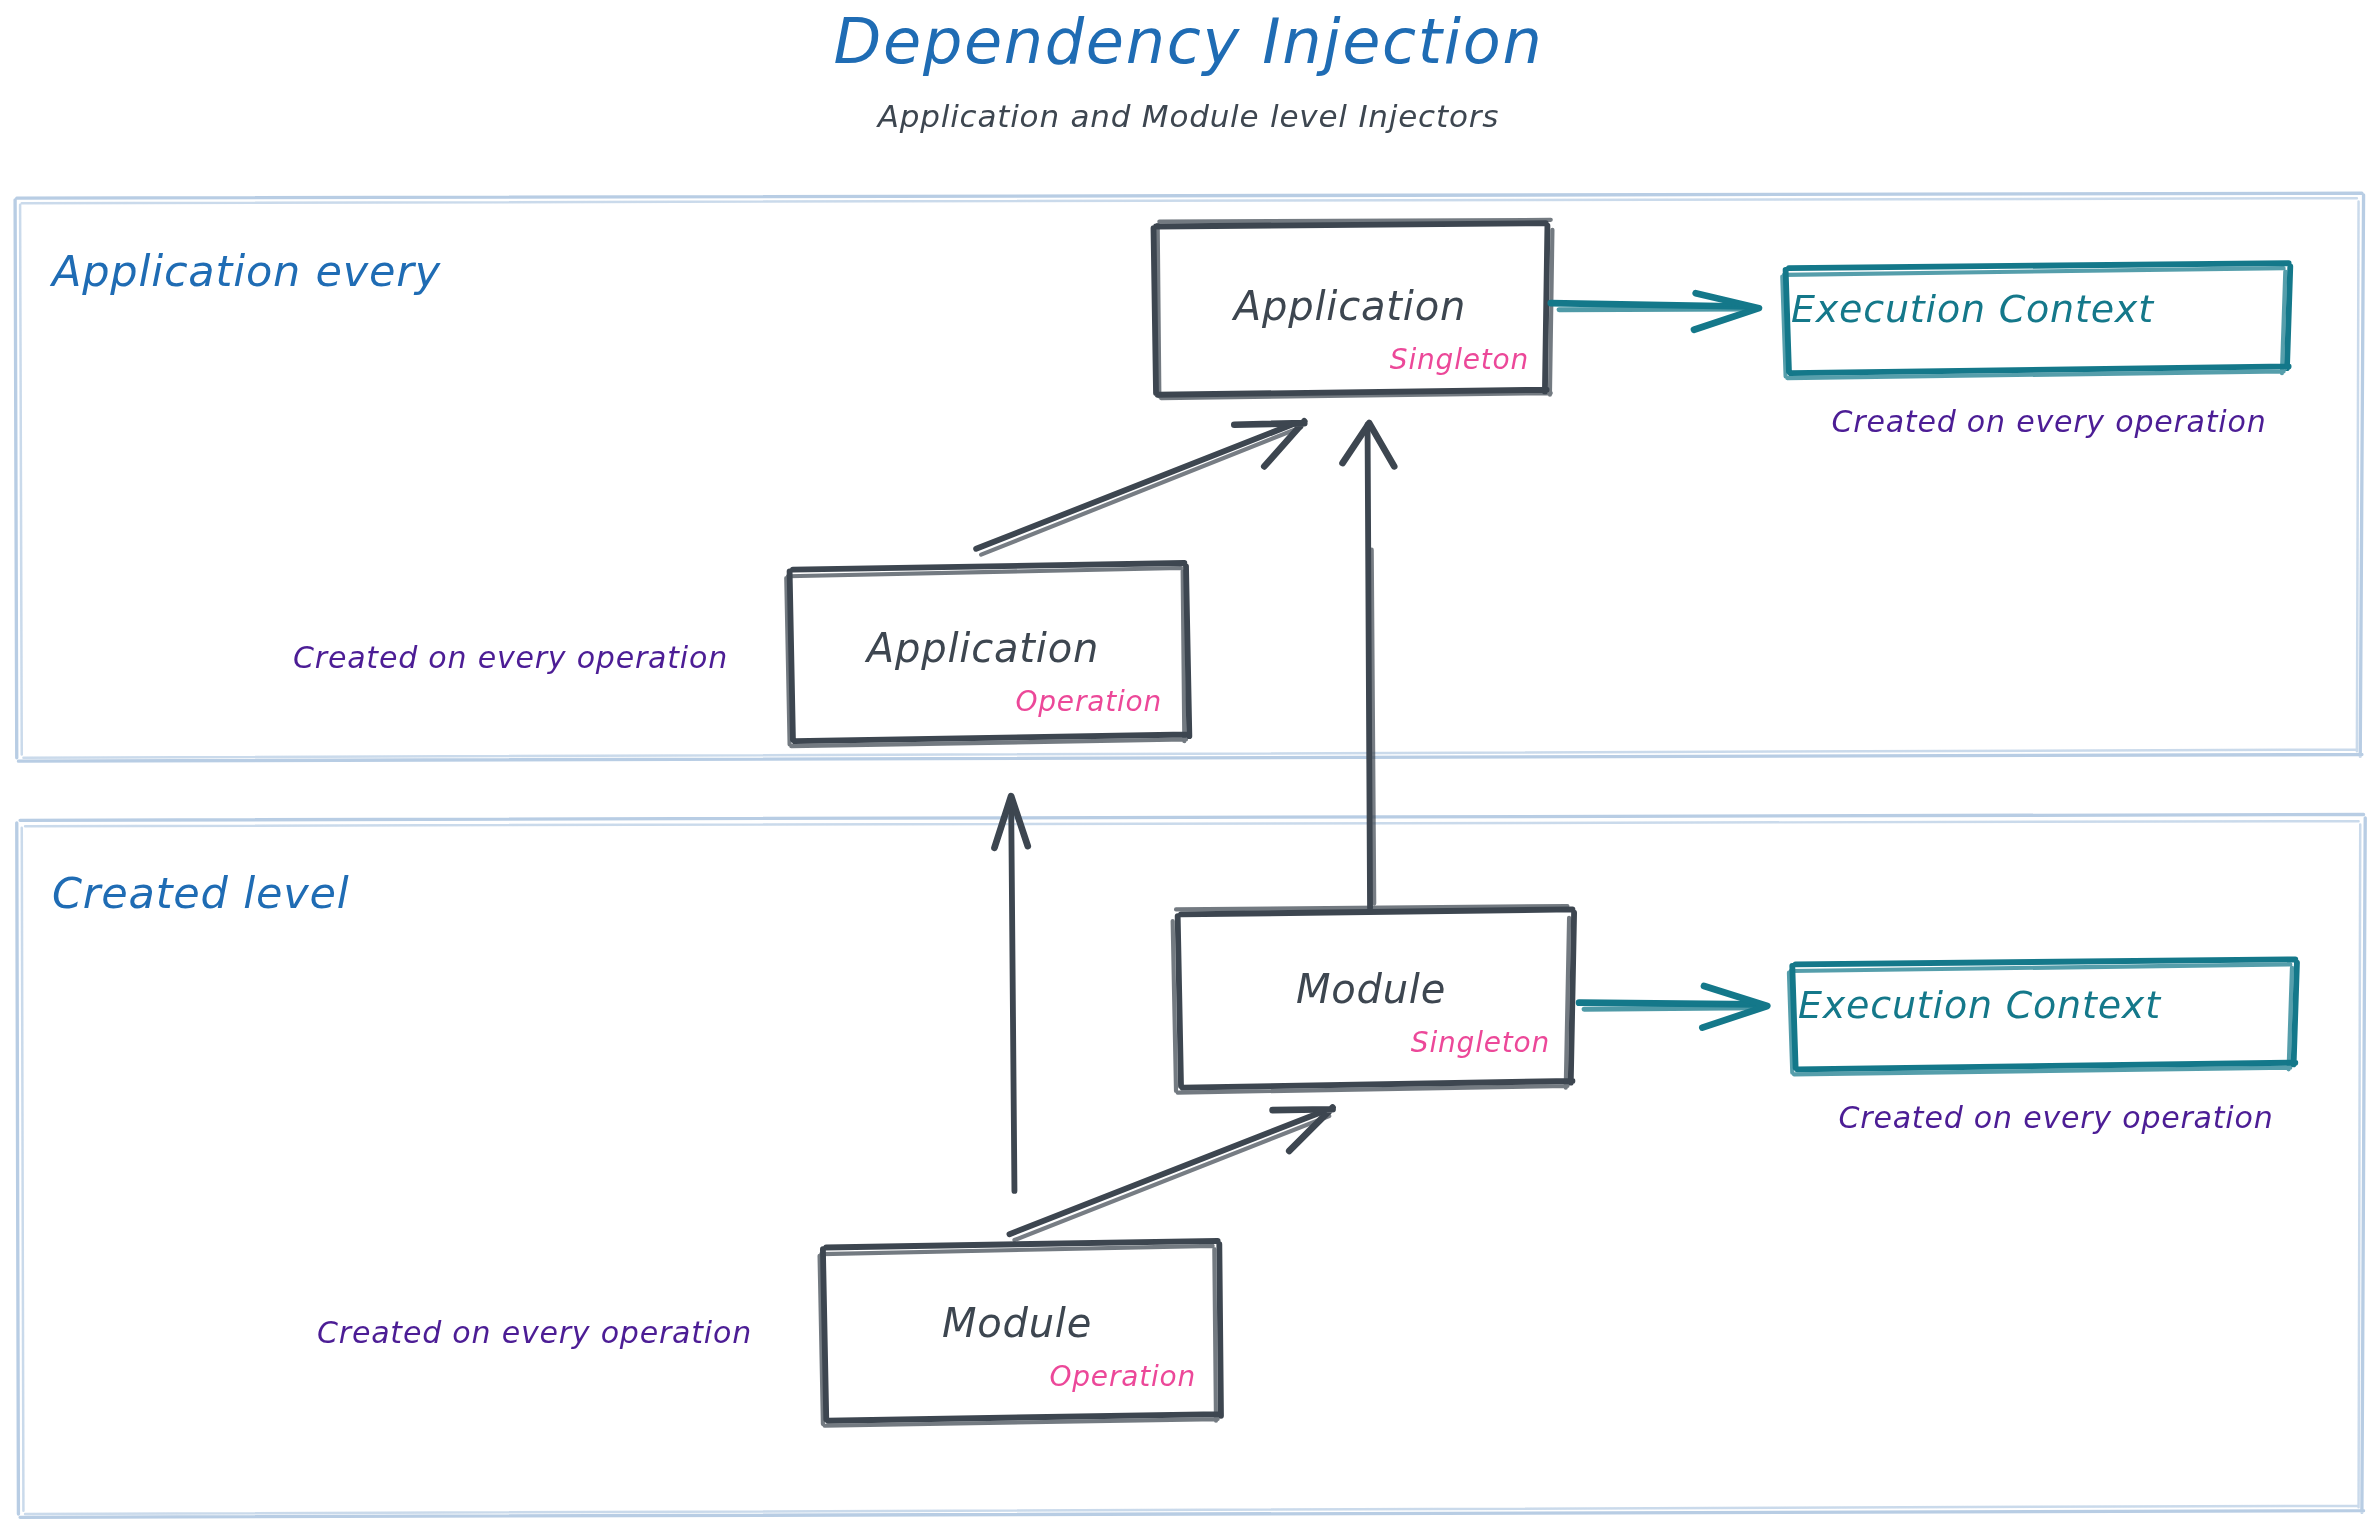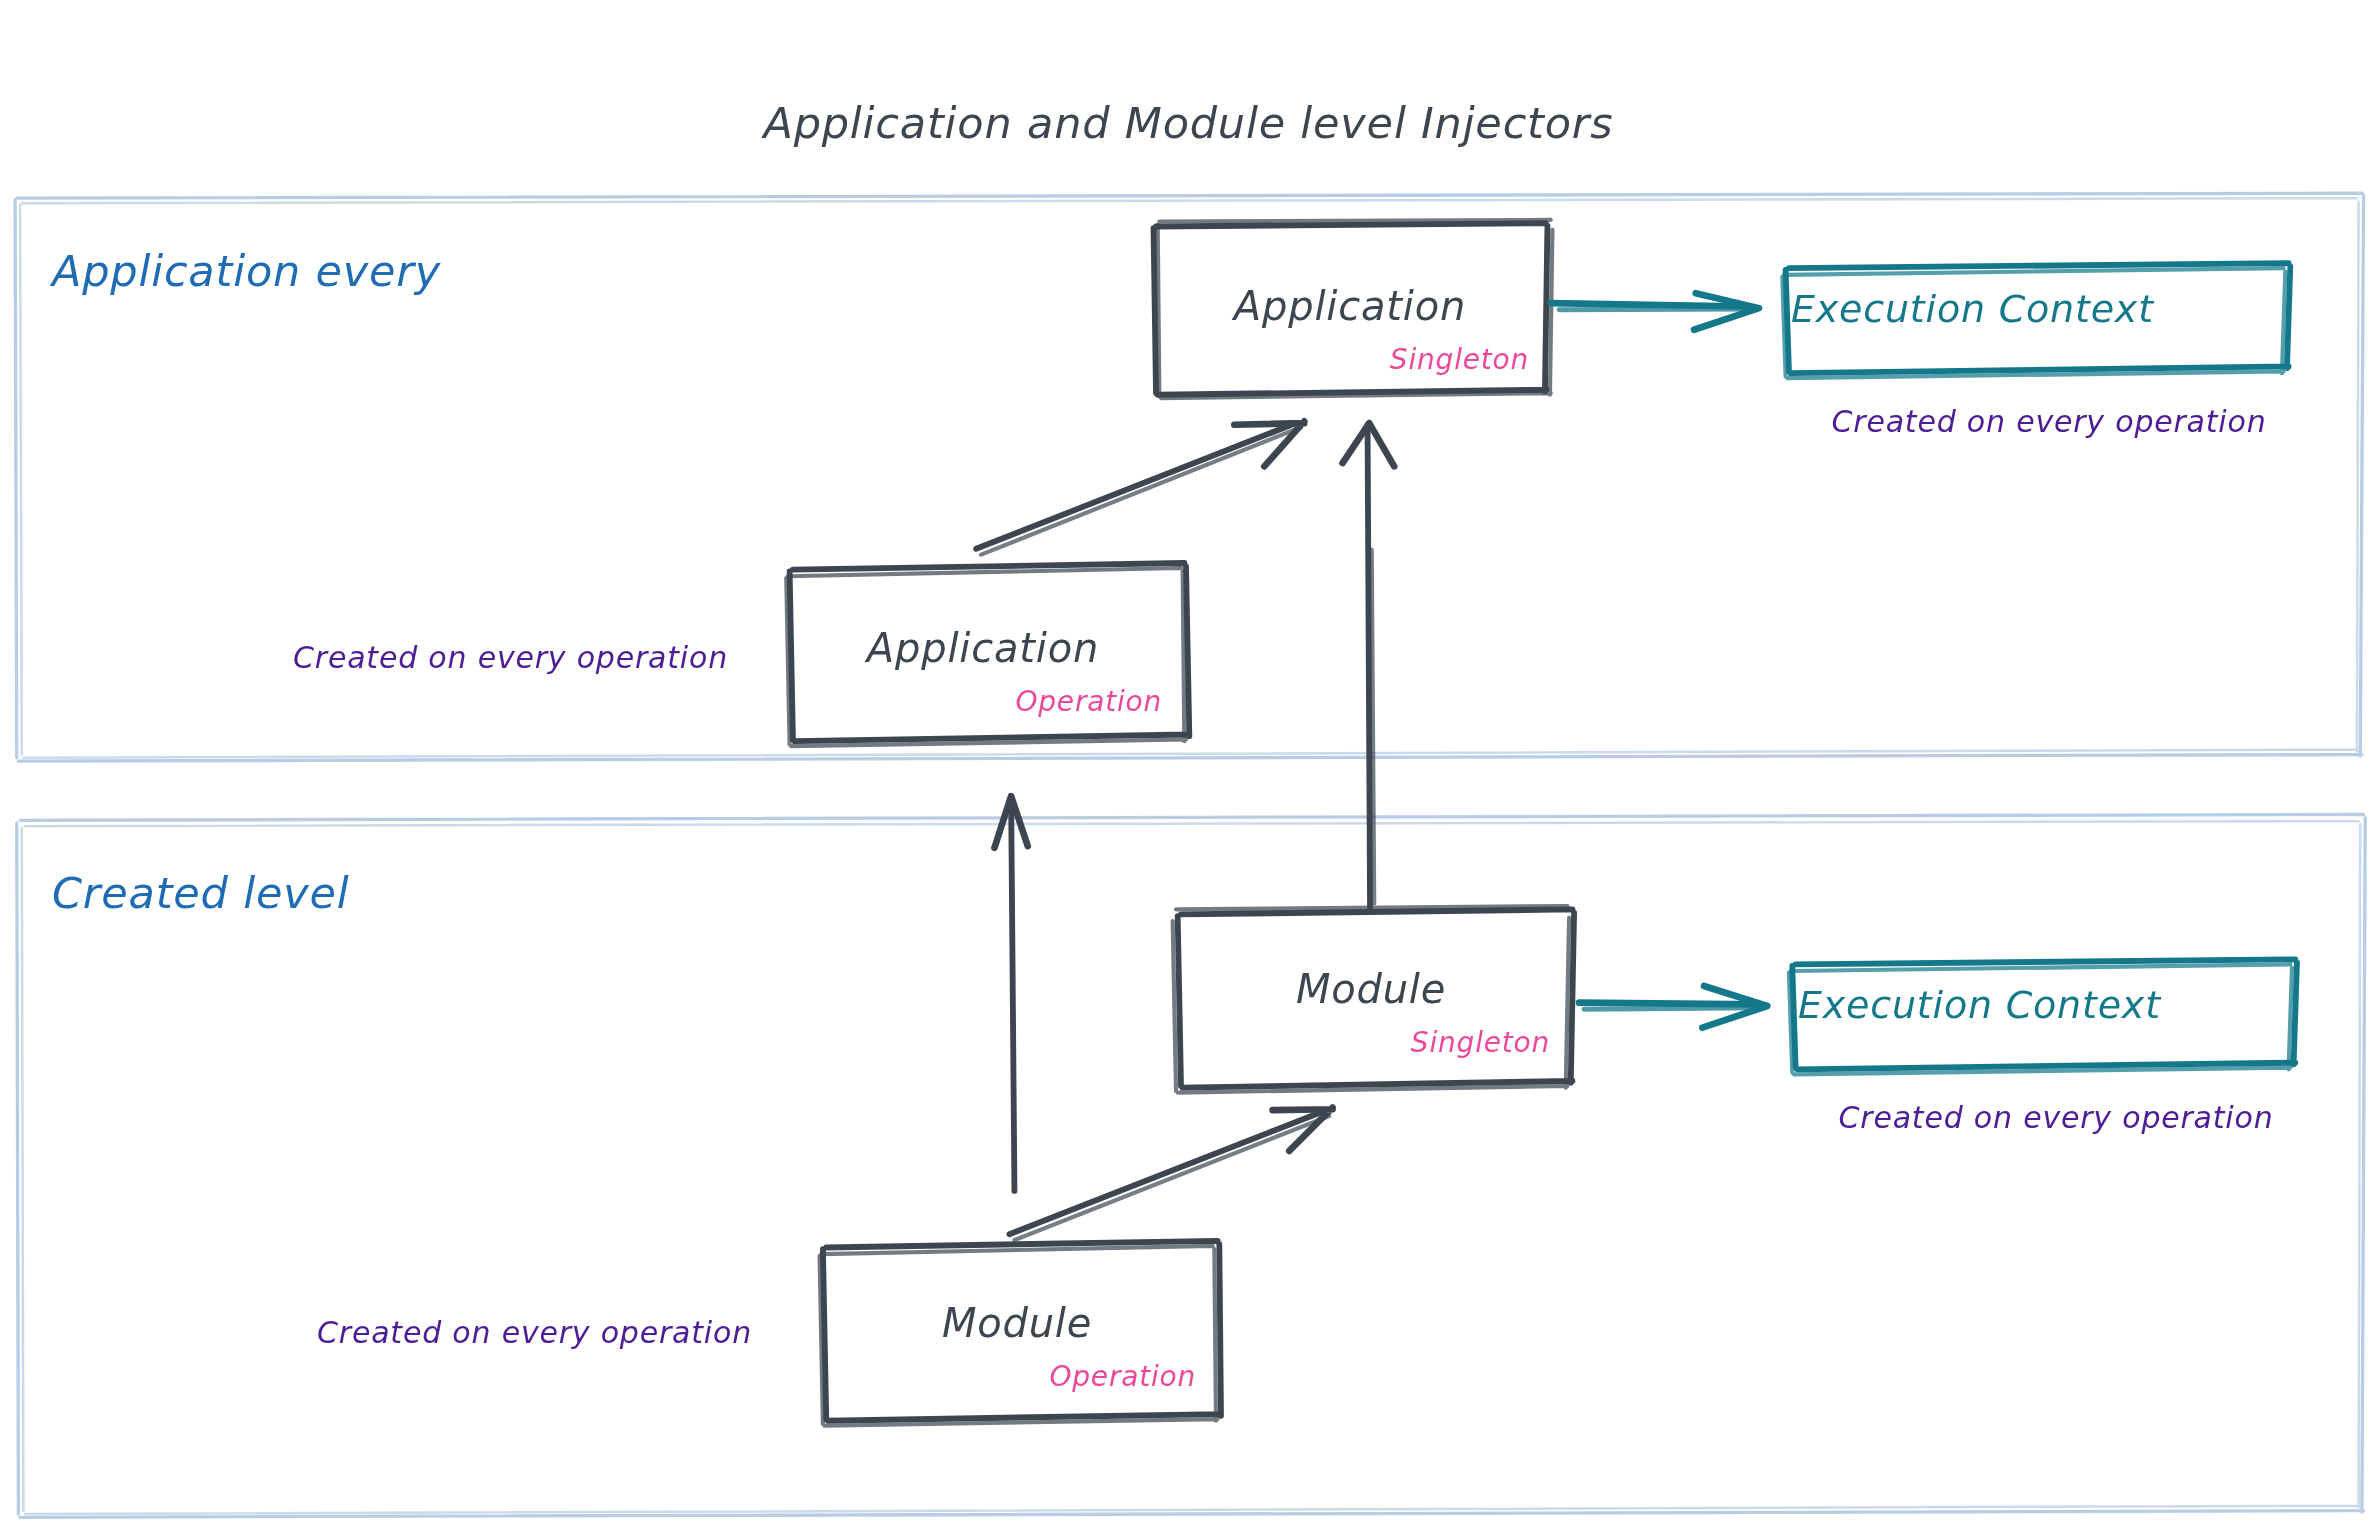--- a/index.html
+++ b/index.html
@@ -41,21 +41,21 @@
     font-weight: 400;
     color: #1f6cb4;
     letter-spacing: 1.7px;
     font-style: italic;
     font-family: "DejaVu Sans", sans-serif;
   }
   #subtitle {
     left: 0; top: 98px;
     width: 2377px;
     text-align: center;
-    font-size: 43px;
+    font-size: 31px;
     color: #3d4650;
     font-style: italic;
     letter-spacing: 0.8px;
   }
   
   .lane-label {
     font-size: 43px;
     color: #1f6cb4;
     font-style: italic;
     letter-spacing: 0.8px;
@@ -190,20 +190,21 @@
       <path d="M 1528 1333 L 1600 1332 M 1548 1382 L 1600 1330" fill="none" stroke="#3d4650" stroke-width="8" stroke-linecap="round"></path>
     </g>
 
     <g>
       <path d="M 1896 1204 L 2110 1206" fill="none" stroke="#14788a" stroke-width="8" stroke-linecap="round"></path>
       <path d="M 1902 1212 L 2112 1210" fill="none" stroke="#14788a" stroke-width="6" stroke-linecap="round" opacity="0.75"></path>
       <path d="M 2046 1184 L 2122 1208 L 2044 1234" fill="none" stroke="#14788a" stroke-width="8" stroke-linecap="round" stroke-linejoin="round"></path>
     </g>
   </svg>
 
+  <div class="txt" id="title">Dependency Injection</div>
   <div class="txt" id="subtitle">Application and Module level Injectors</div>
 
   <div class="txt lane-label" id="lane-label-application">Application every</div>
   <div class="txt lane-label" id="lane-label-module">Created level</div>
 
   <div class="txt node-title" id="app-singleton-title">Application</div>
   <div class="txt node-scope" id="app-singleton-scope">Singleton</div>
 
   <div class="txt node-title" id="app-operation-title">Application</div>
   <div class="txt node-scope" id="app-operation-scope">Operation</div>

